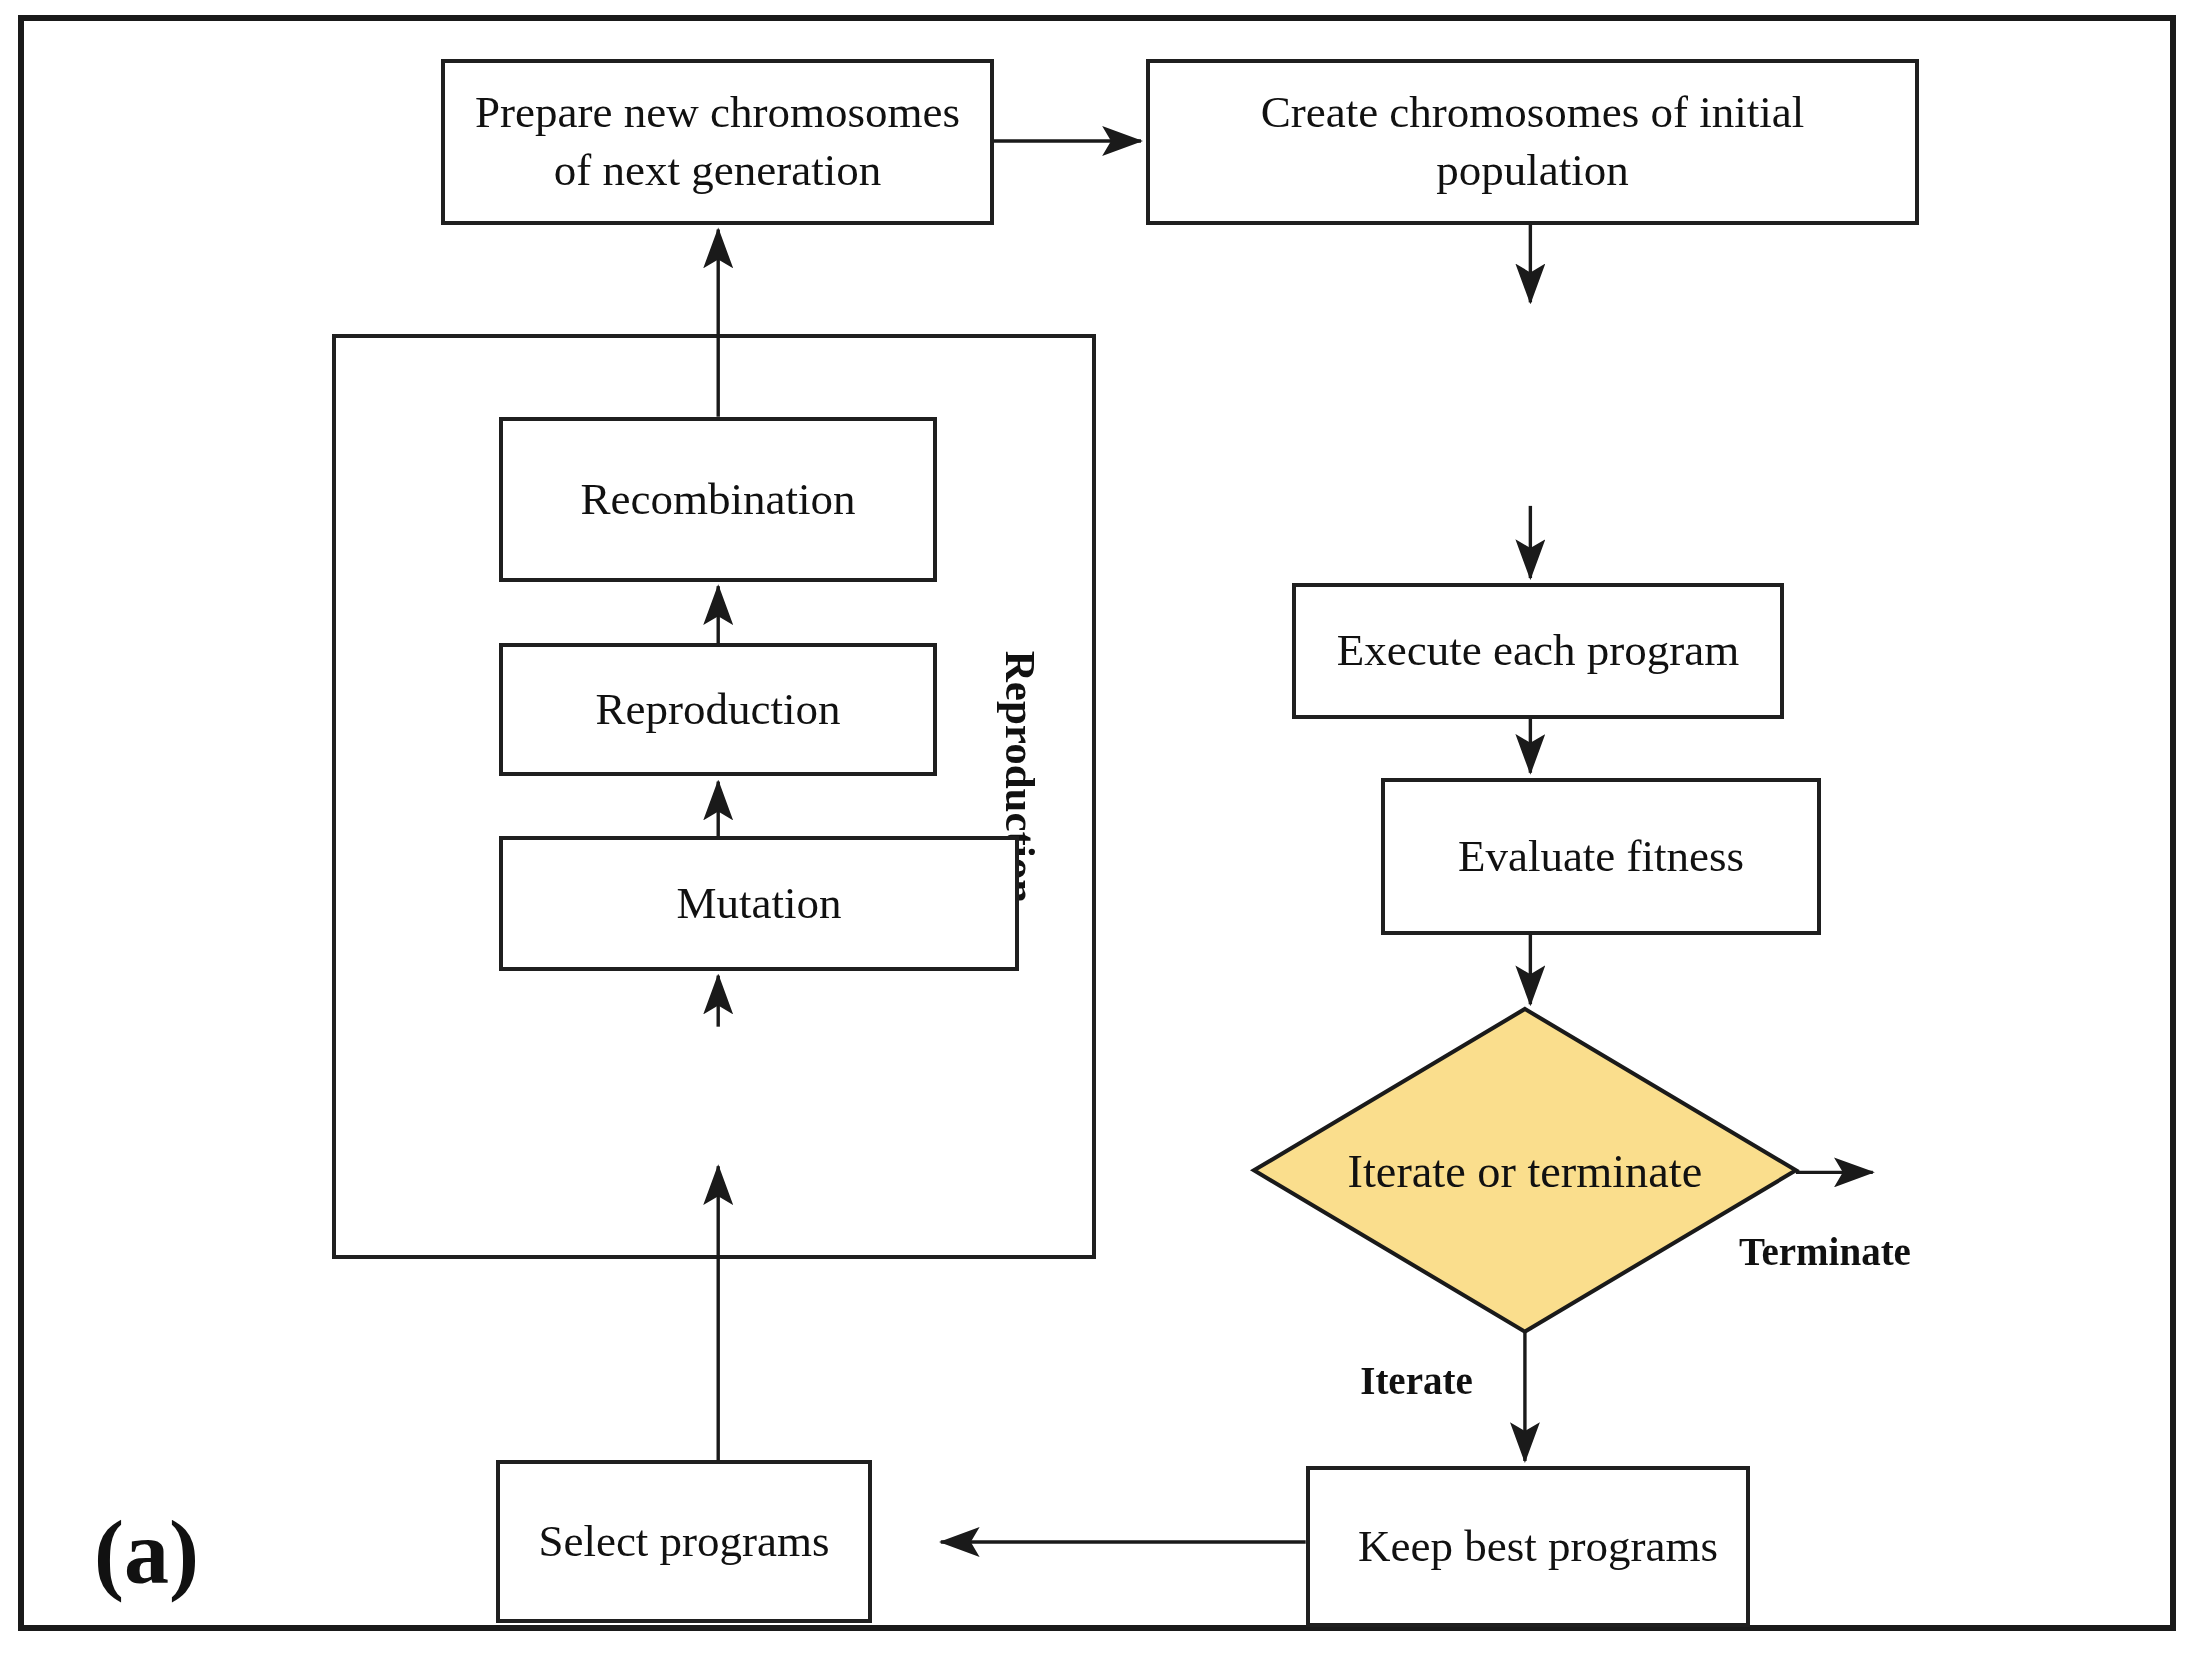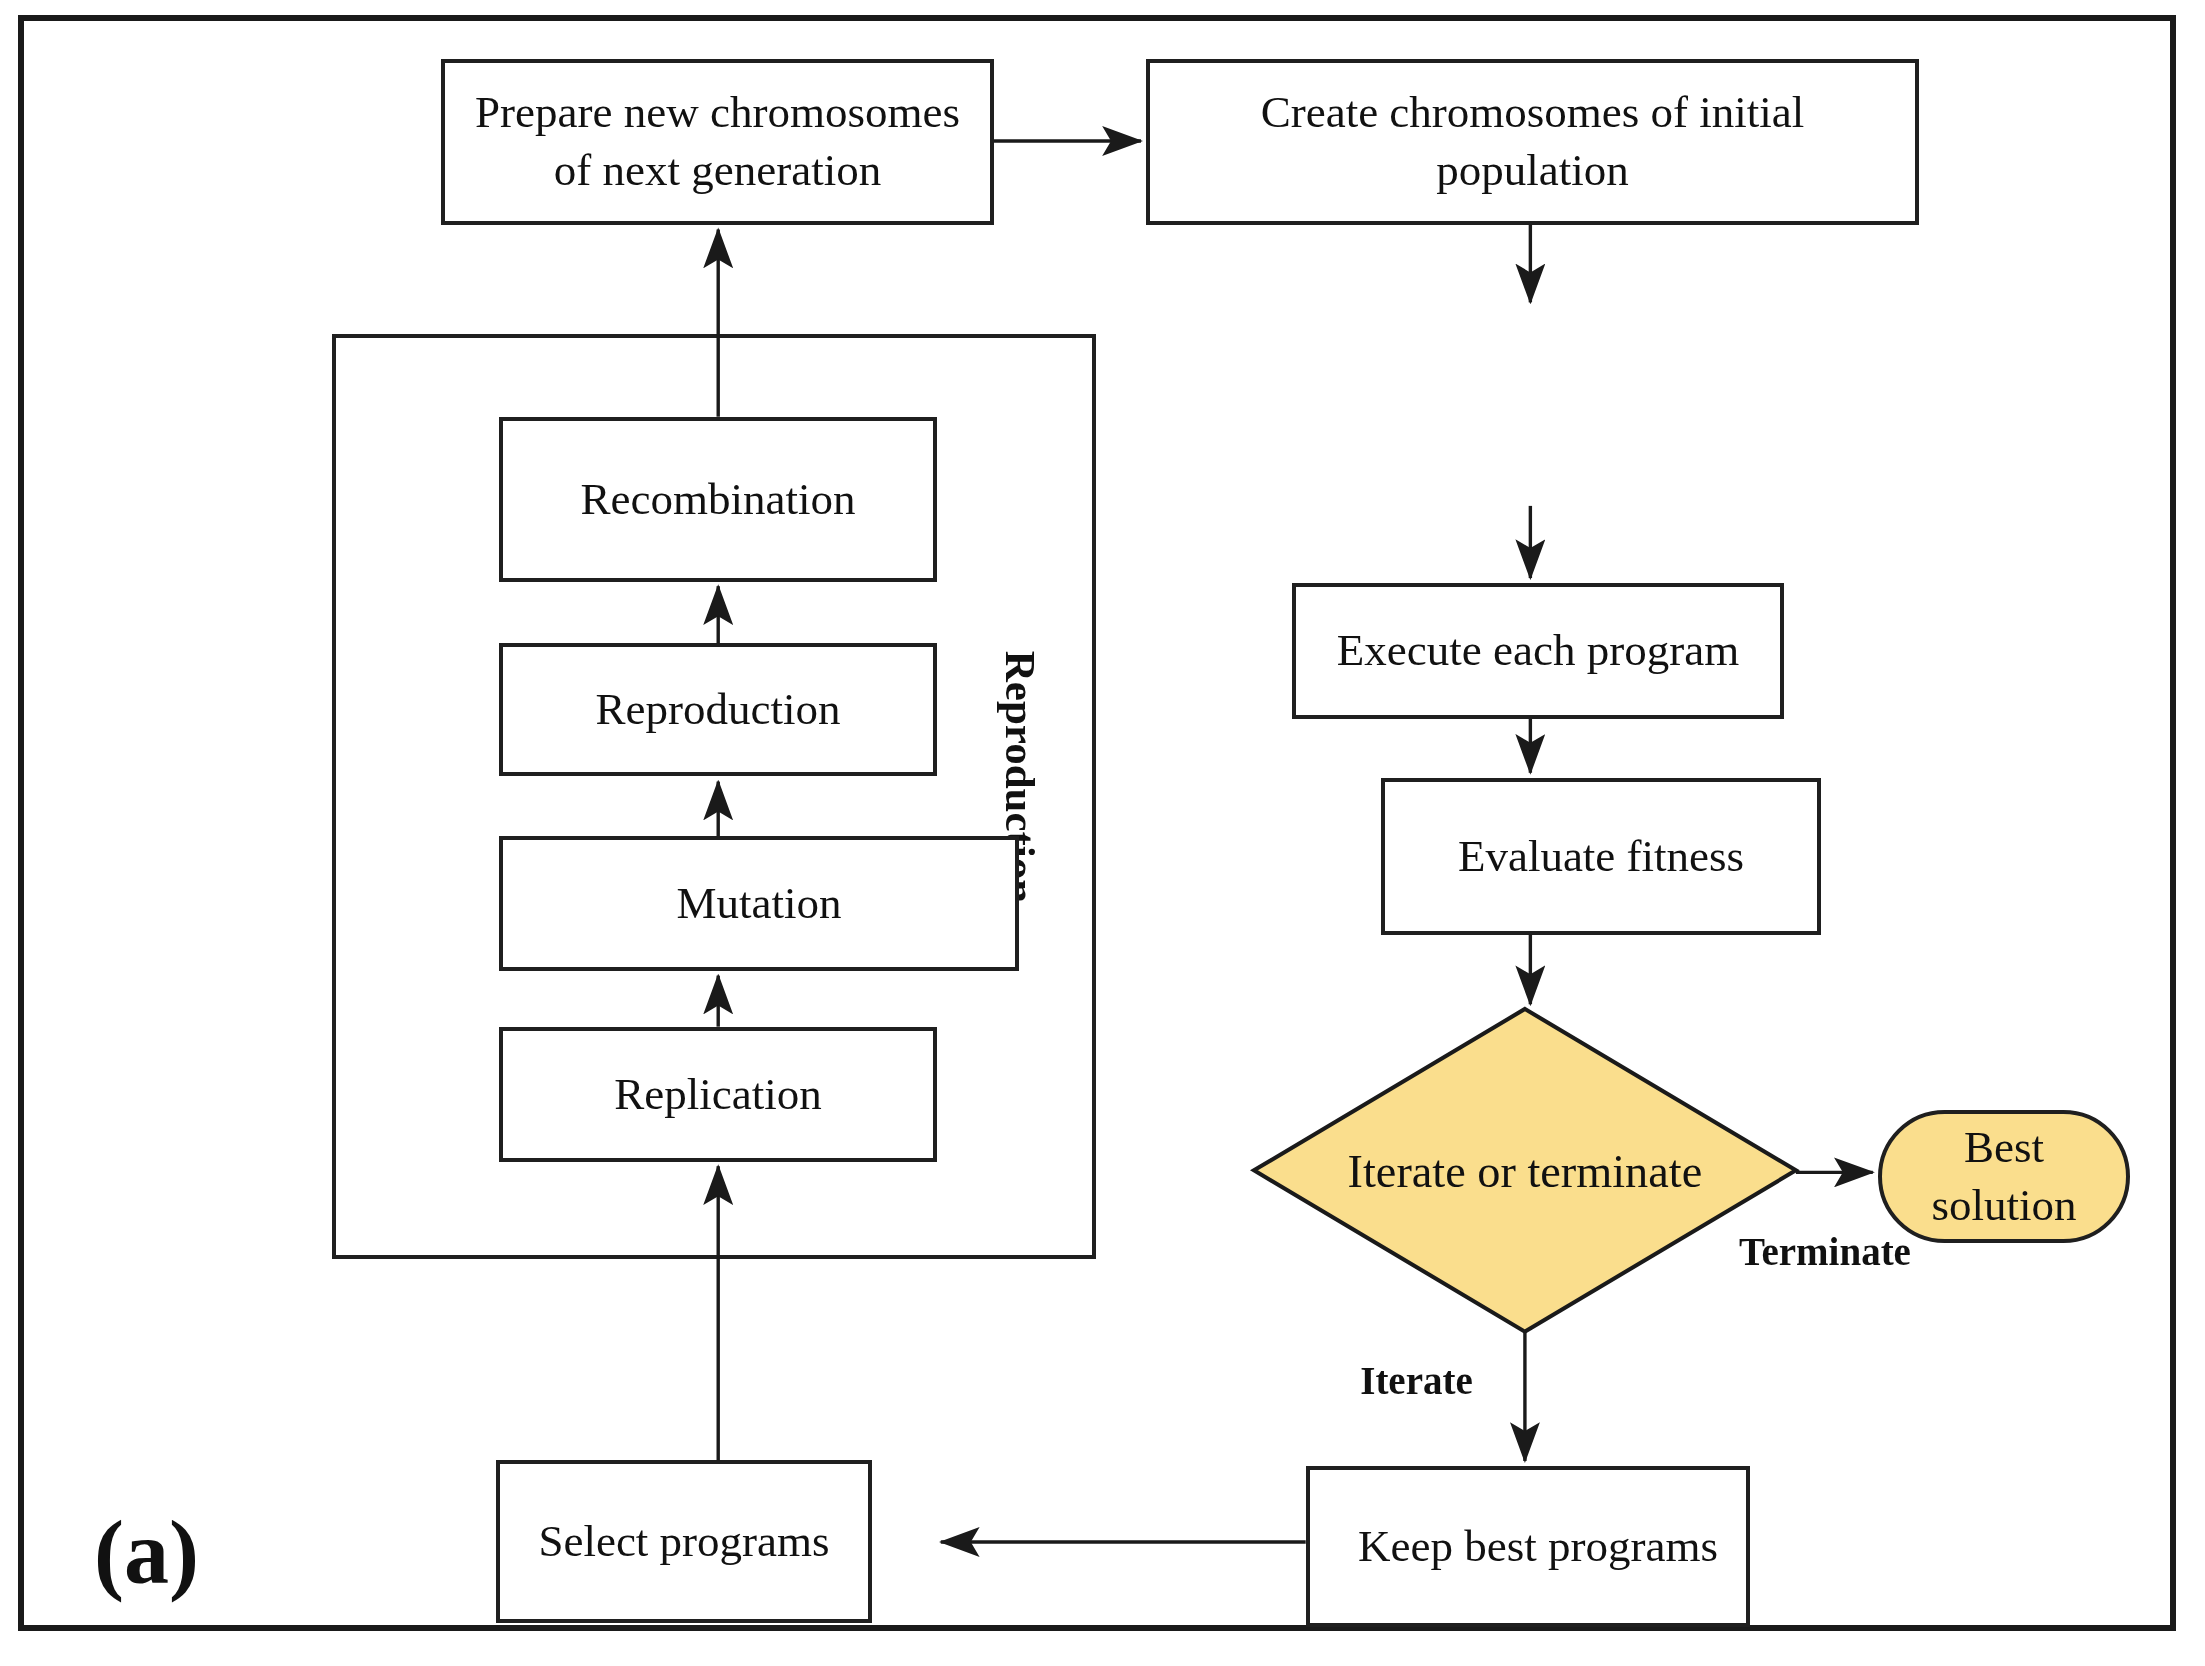--- a/index.html
+++ b/index.html
@@ -128,24 +128,20 @@
 
 
   <div class="node" style="left:1292px; top:583px; width:492px; height:136px;">
     <span class="node-label">Execute each program</span>
   </div>
 
   <div class="node" style="left:1381px; top:778px; width:440px; height:157px;">
     <span class="node-label">Evaluate fitness</span>
   </div>
 
-  <div class="node pill" style="left:1878px; top:1110px; width:252px; height:133px;">
-    <span class="node-label">Best
-solution</span>
-  </div>
 
   <div class="node" style="left:1306px; top:1466px; width:444px; height:161px;padding-left:20px;">
     <span class="node-label">Keep best programs</span>
   </div>
 
   <div class="node" style="left:496px; top:1460px; width:376px; height:163px;">
     <span class="node-label">Select programs</span>
   </div>
 
   <div class="group-box" style="left:332px; top:334px; width:764px; height:925px;"></div>
@@ -157,23 +153,20 @@
   </div>
 
   <div class="node" style="left:499px; top:643px; width:438px; height:133px;">
     <span class="node-label">Reproduction</span>
   </div>
 
   <div class="node" style="left:499px; top:836px; width:520px; height:135px;">
     <span class="node-label">Mutation</span>
   </div>
 
-  <div class="node" style="left:499px; top:1027px; width:438px; height:135px;">
-    <span class="node-label">Replication</span>
-  </div>
 
   <div class="edge-label" style="left:1689px; top:1229px; width:272px; height:44px;">Terminate</div>
 
   <div class="edge-label" style="left:1294px; top:1358px; width:245px; height:44px;">Iterate</div>
 
   <div class="panel-label">(a)</div>
 
   <svg class="connector-layer" viewBox="0 0 3239 2447" xmlns="http://www.w3.org/2000/svg">
     <defs>
       <marker id="arrow" viewBox="0 0 60 44" markerWidth="60" markerHeight="44" refX="57" refY="22" orient="auto" markerUnits="userSpaceOnUse">

